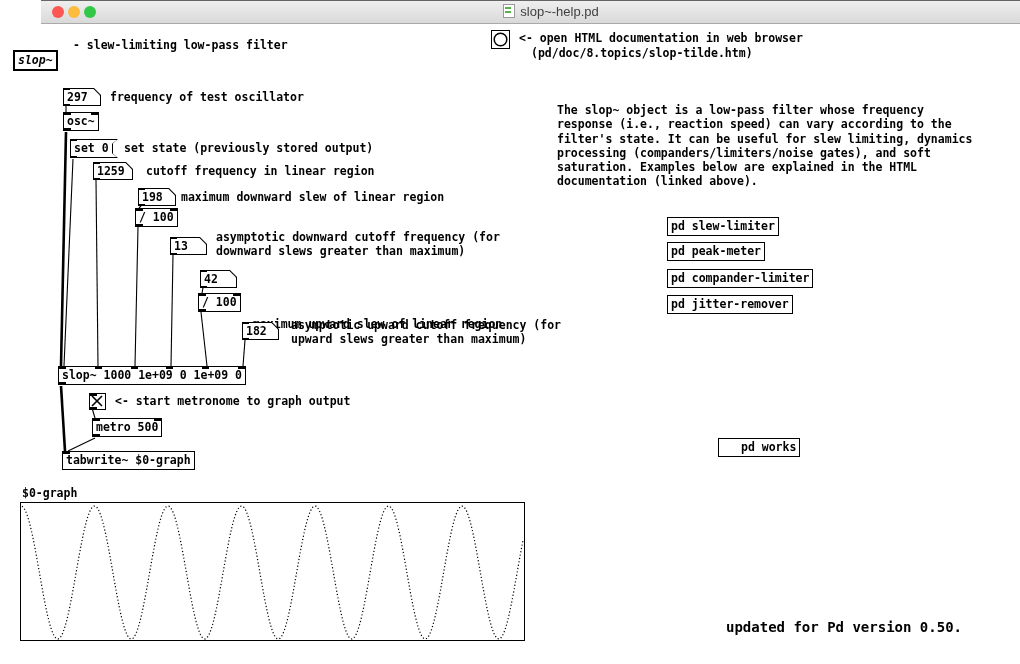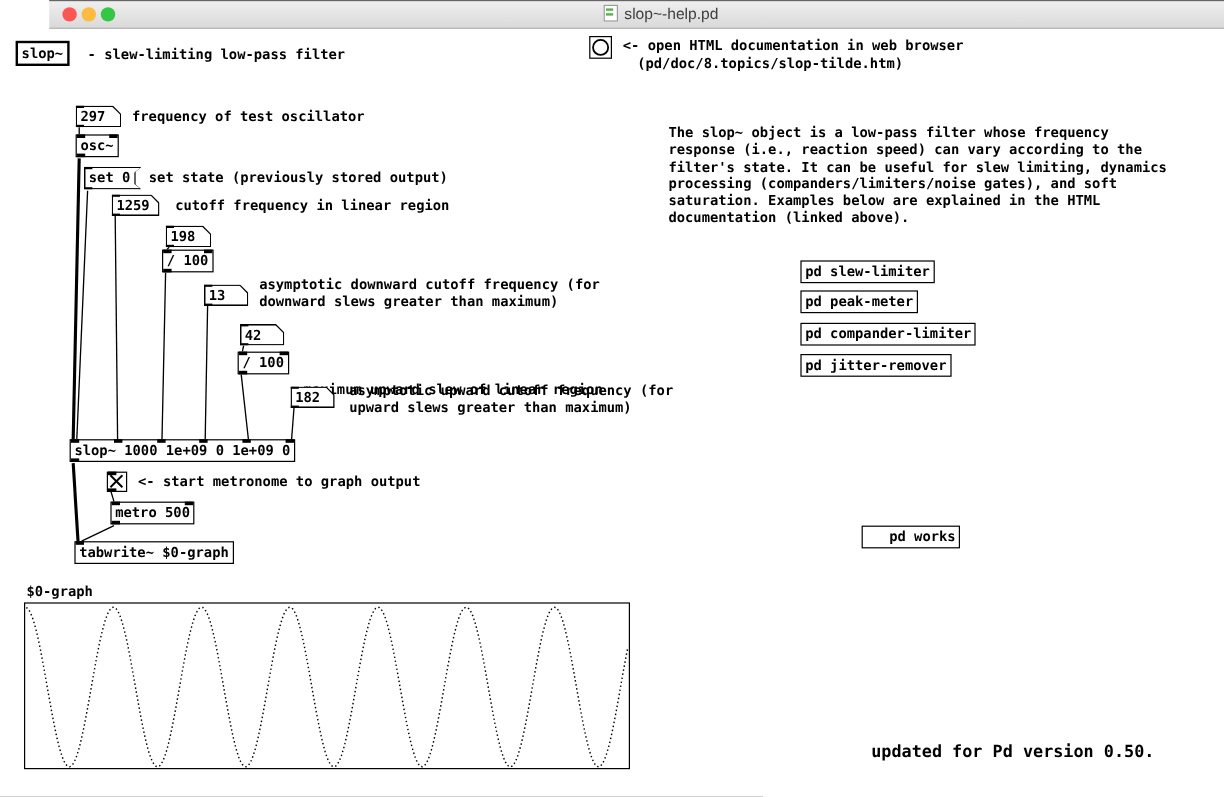--- a/index.html
+++ b/index.html
@@ -49,35 +49,36 @@
         <line x1="141" y1="183" x2="139" y2="185" stroke="#000000" stroke-width="1.1"></line>
         <line x1="138" y1="204" x2="135" y2="343" stroke="#000000" stroke-width="1.1"></line>
         <line x1="173" y1="232" x2="171" y2="343" stroke="#000000" stroke-width="1.1"></line>
         <line x1="203" y1="265" x2="202" y2="270" stroke="#000000" stroke-width="1.1"></line>
         <line x1="201" y1="289" x2="207" y2="343" stroke="#000000" stroke-width="1.1"></line>
         <line x1="245" y1="317" x2="243" y2="343" stroke="#000000" stroke-width="1.1"></line>
         <line x1="61" y1="363" x2="65" y2="428" stroke="#000000" stroke-width="2.6"></line>
         <line x1="92" y1="385" x2="95" y2="395" stroke="#000000" stroke-width="1.1"></line>
         <line x1="95" y1="415" x2="68" y2="428" stroke="#000000" stroke-width="1.1"></line>
       </svg>
-  <div class="node objbox thick" style="left: 13px; top: 11px;">slop~</div>
+  <div class="node objbox thick" style="left: 13px; top: 27px; font-style: italic;">slop~</div>
       <div class="node comment" style="left: 73px; top: 15px;">- slew-limiting low-pass filter</div>
       <div class="node bangbox" style="width: 17px; height: 17px; left: 491px; top: 7px;"><svg width="17" height="17">
       <circle cx="8.5" cy="8.5" r="6.3" fill="none" stroke="#000" stroke-width="1.5"></circle>
         </svg></div>
       <div class="node comment" style="left: 519px; top: 8px;">&lt;- open HTML documentation in web browser</div>
       <div class="node comment" style="left: 531px; top: 23px;">(pd/doc/8.topics/slop-tilde.htm)</div>
       <div class="node numwrap" style="width: 38px; height: 18px; clip-path: polygon(0px 0px, calc(100% - 7px) 0px, 100% 7px, 100% 100%, 0px 100%); left: 63px; top: 65px;"><div class="numinner" style="clip-path: polygon(0px 0px, calc(100% - 6.5px) 0px, 100% 6.5px, 100% 100%, 0px 100%);">297</div><div class="nub" style="left: 0px; top: -1px;"></div><div class="nub" style="left: 0px; bottom: -1px;"></div></div>
       <div class="node comment" style="left: 110px; top: 67px;">frequency of test oscillator</div>
       <div class="node objbox" style="left: 63px; top: 89px;">osc~<div class="nub" style="left: 0px; top: -1px;"></div><div class="nub" style="left: 27px; top: -1px;"></div><div class="nub" style="left: 0px; bottom: -1px;"></div></div>
       <div class="node msgwrap" style="width: 48px; height: 19px; clip-path: polygon(0px 0px, 100% 0px, calc(100% - 5px) 22%, calc(100% - 5px) 78%, 100% 100%, 0px 100%); left: 70px; top: 116px;"><div class="msginner" style="clip-path: polygon(0px 0px, 100% 0px, calc(100% - 5px) 22%, calc(100% - 5px) 78%, 100% 100%, 0px 100%);">set 0</div><div class="nub" style="left: 0px; top: -1px;"></div><div class="nub" style="left: 0px; bottom: -1px;"></div></div>
       <div class="node comment" style="left: 124px; top: 118px;">set state (previously stored output)</div>
       <div class="node numwrap" style="width: 40px; height: 18px; clip-path: polygon(0px 0px, calc(100% - 7px) 0px, 100% 7px, 100% 100%, 0px 100%); left: 93px; top: 139px;"><div class="numinner" style="clip-path: polygon(0px 0px, calc(100% - 6.5px) 0px, 100% 6.5px, 100% 100%, 0px 100%);">1259</div><div class="nub" style="left: 0px; top: -1px;"></div><div class="nub" style="left: 0px; bottom: -1px;"></div></div>
       <div class="node comment" style="left: 146px; top: 141px;">cutoff frequency in linear region</div>
       <div class="node numwrap" style="width: 38px; height: 18px; clip-path: polygon(0px 0px, calc(100% - 7px) 0px, 100% 7px, 100% 100%, 0px 100%); left: 138px; top: 165px;"><div class="numinner" style="clip-path: polygon(0px 0px, calc(100% - 6.5px) 0px, 100% 6.5px, 100% 100%, 0px 100%);">198</div><div class="nub" style="left: 0px; top: -1px;"></div><div class="nub" style="left: 0px; bottom: -1px;"></div></div>
+      <div class="node comment" style="left: 181px; top: 167px;">maximum downward slew of linear region</div>
       <div class="node objbox" style="left: 135px; top: 185px;">/ 100<div class="nub" style="left: 0px; top: -1px;"></div><div class="nub" style="left: 34px; top: -1px;"></div><div class="nub" style="left: 0px; bottom: -1px;"></div></div>
       <div class="node numwrap" style="width: 37px; height: 18px; clip-path: polygon(0px 0px, calc(100% - 7px) 0px, 100% 7px, 100% 100%, 0px 100%); left: 170px; top: 214px;"><div class="numinner" style="clip-path: polygon(0px 0px, calc(100% - 6.5px) 0px, 100% 6.5px, 100% 100%, 0px 100%);">13</div><div class="nub" style="left: 0px; top: -1px;"></div><div class="nub" style="left: 0px; bottom: -1px;"></div></div>
       <div class="node comment" style="left: 216px; top: 207px;">asymptotic downward cutoff frequency (for
 downward slews greater than maximum)</div>
       <div class="node numwrap" style="width: 37px; height: 18px; clip-path: polygon(0px 0px, calc(100% - 7px) 0px, 100% 7px, 100% 100%, 0px 100%); left: 200px; top: 247px;"><div class="numinner" style="clip-path: polygon(0px 0px, calc(100% - 6.5px) 0px, 100% 6.5px, 100% 100%, 0px 100%);">42</div><div class="nub" style="left: 0px; top: -1px;"></div><div class="nub" style="left: 0px; bottom: -1px;"></div></div>
       <div class="node comment" style="left: 253px; top: 250px; margin-top: 44px;">maximum upward slew of linear region</div>
       <div class="node objbox" style="left: 198px; top: 270px;">/ 100<div class="nub" style="left: 0px; top: -1px;"></div><div class="nub" style="left: 34px; top: -1px;"></div><div class="nub" style="left: 0px; bottom: -1px;"></div></div>
       <div class="node numwrap" style="width: 37px; height: 18px; clip-path: polygon(0px 0px, calc(100% - 7px) 0px, 100% 7px, 100% 100%, 0px 100%); left: 242px; top: 299px;"><div class="numinner" style="clip-path: polygon(0px 0px, calc(100% - 6.5px) 0px, 100% 6.5px, 100% 100%, 0px 100%);">182</div><div class="nub" style="left: 0px; top: -1px;"></div><div class="nub" style="left: 0px; bottom: -1px;"></div></div>
       <div class="node comment" style="left: 291px; top: 295px;">asymptotic upward cutoff frequency (for
 upward slews greater than maximum)</div>

